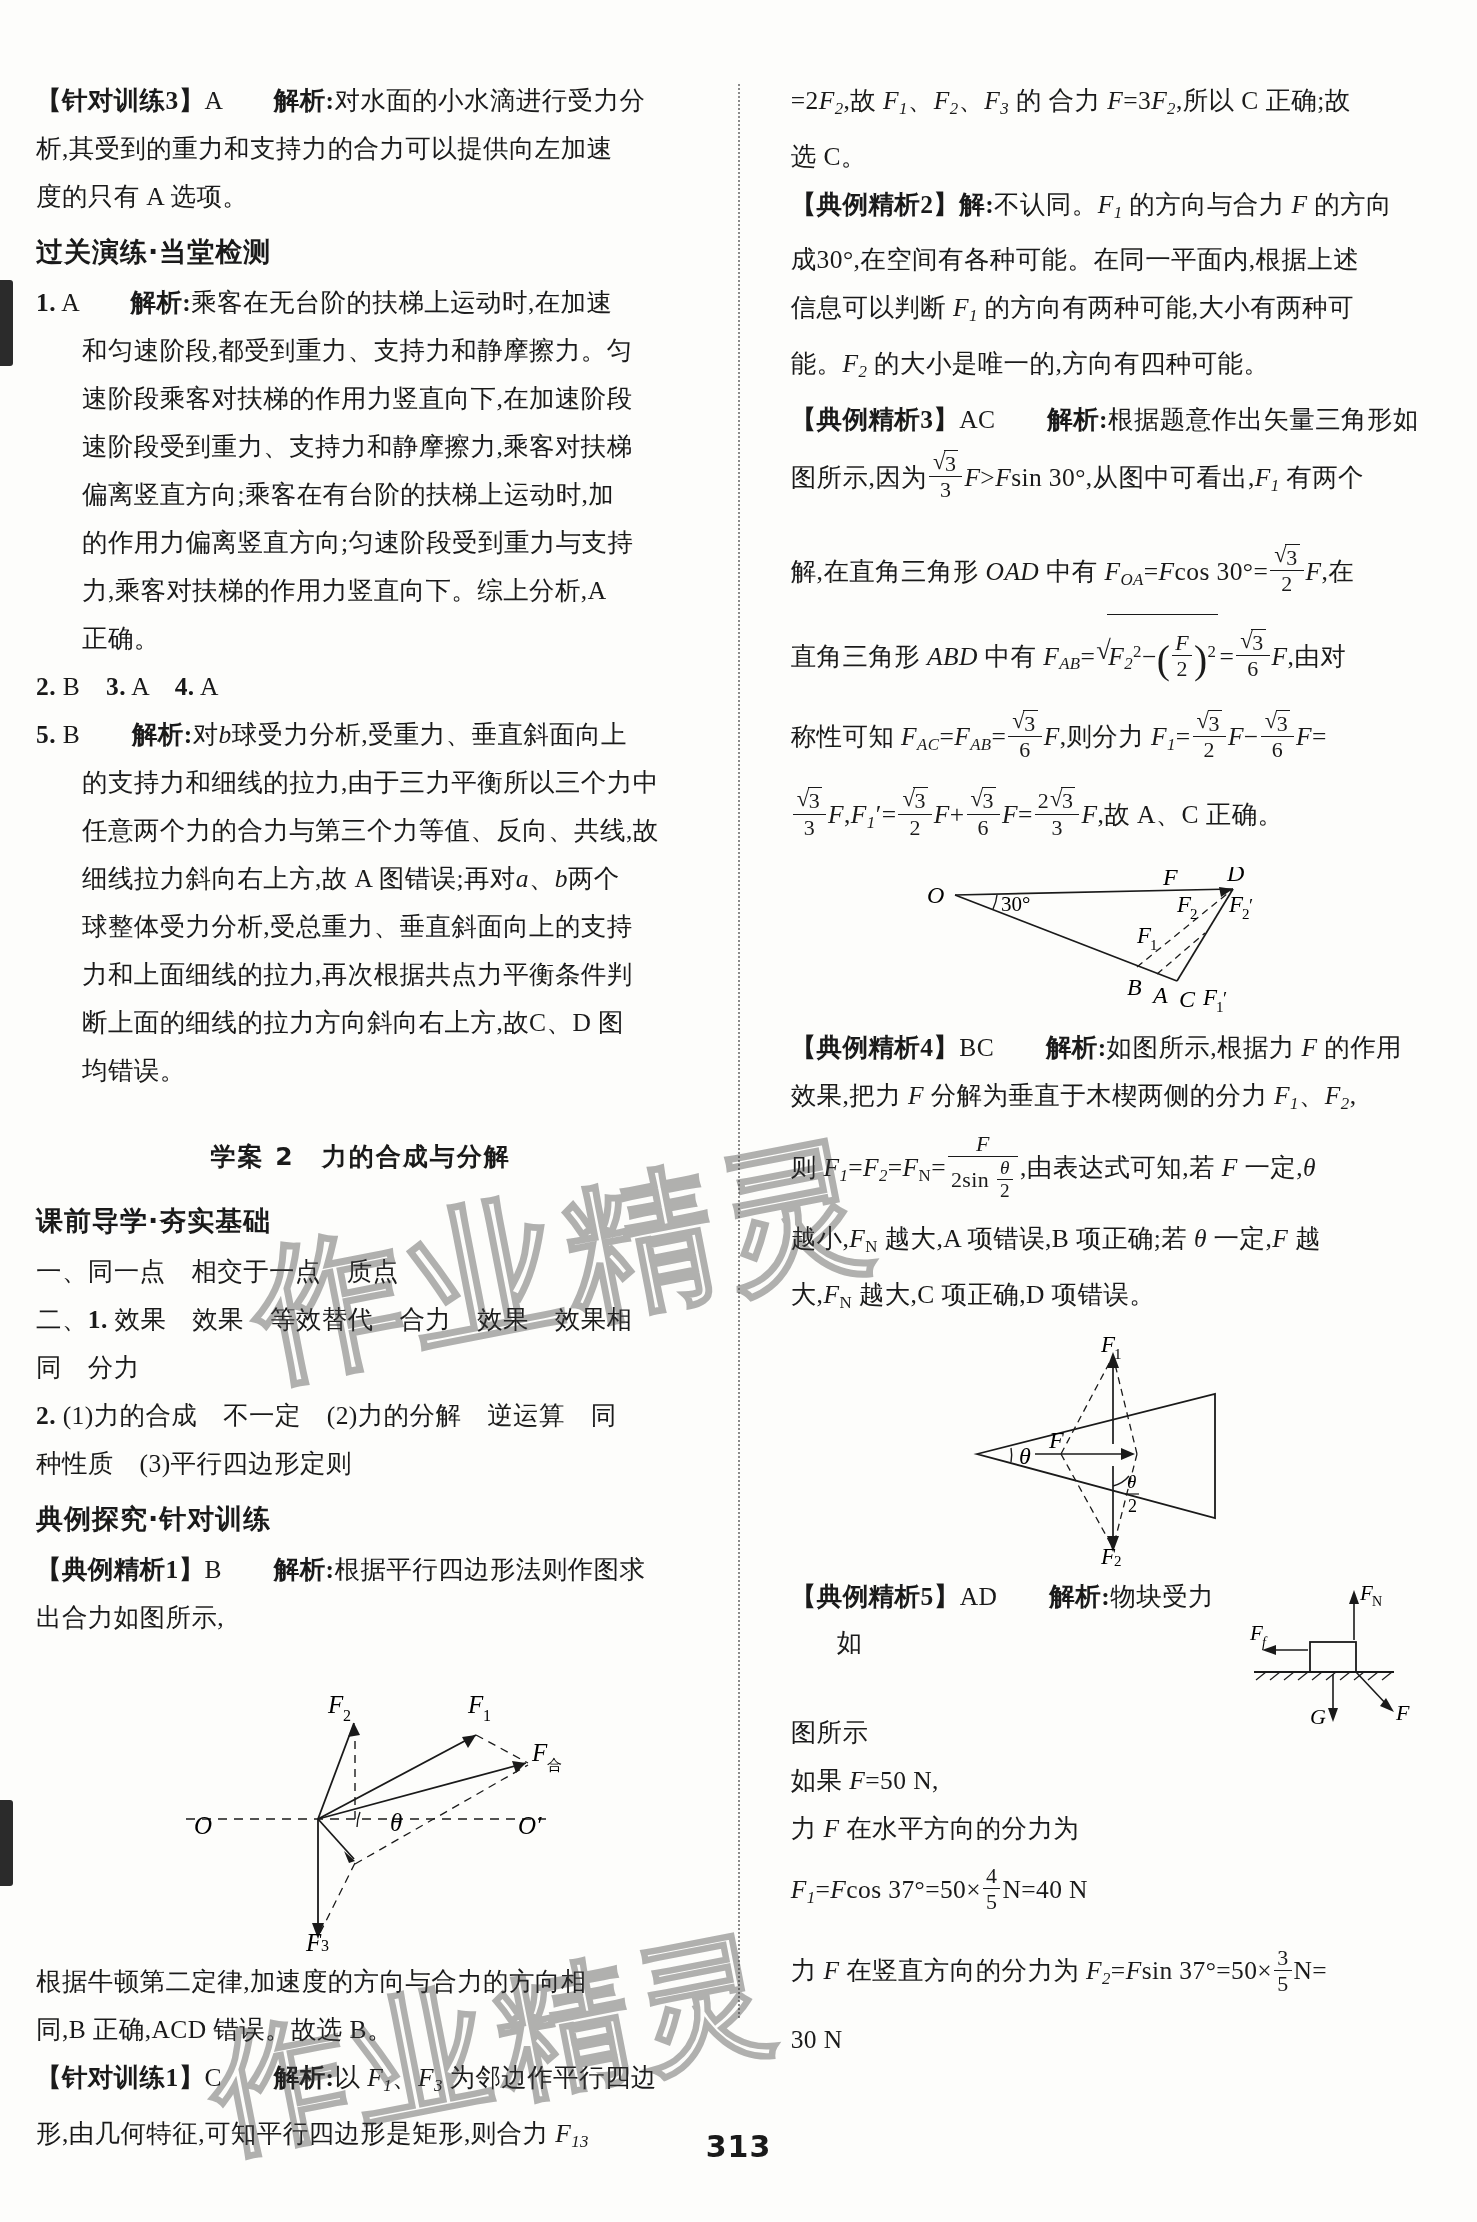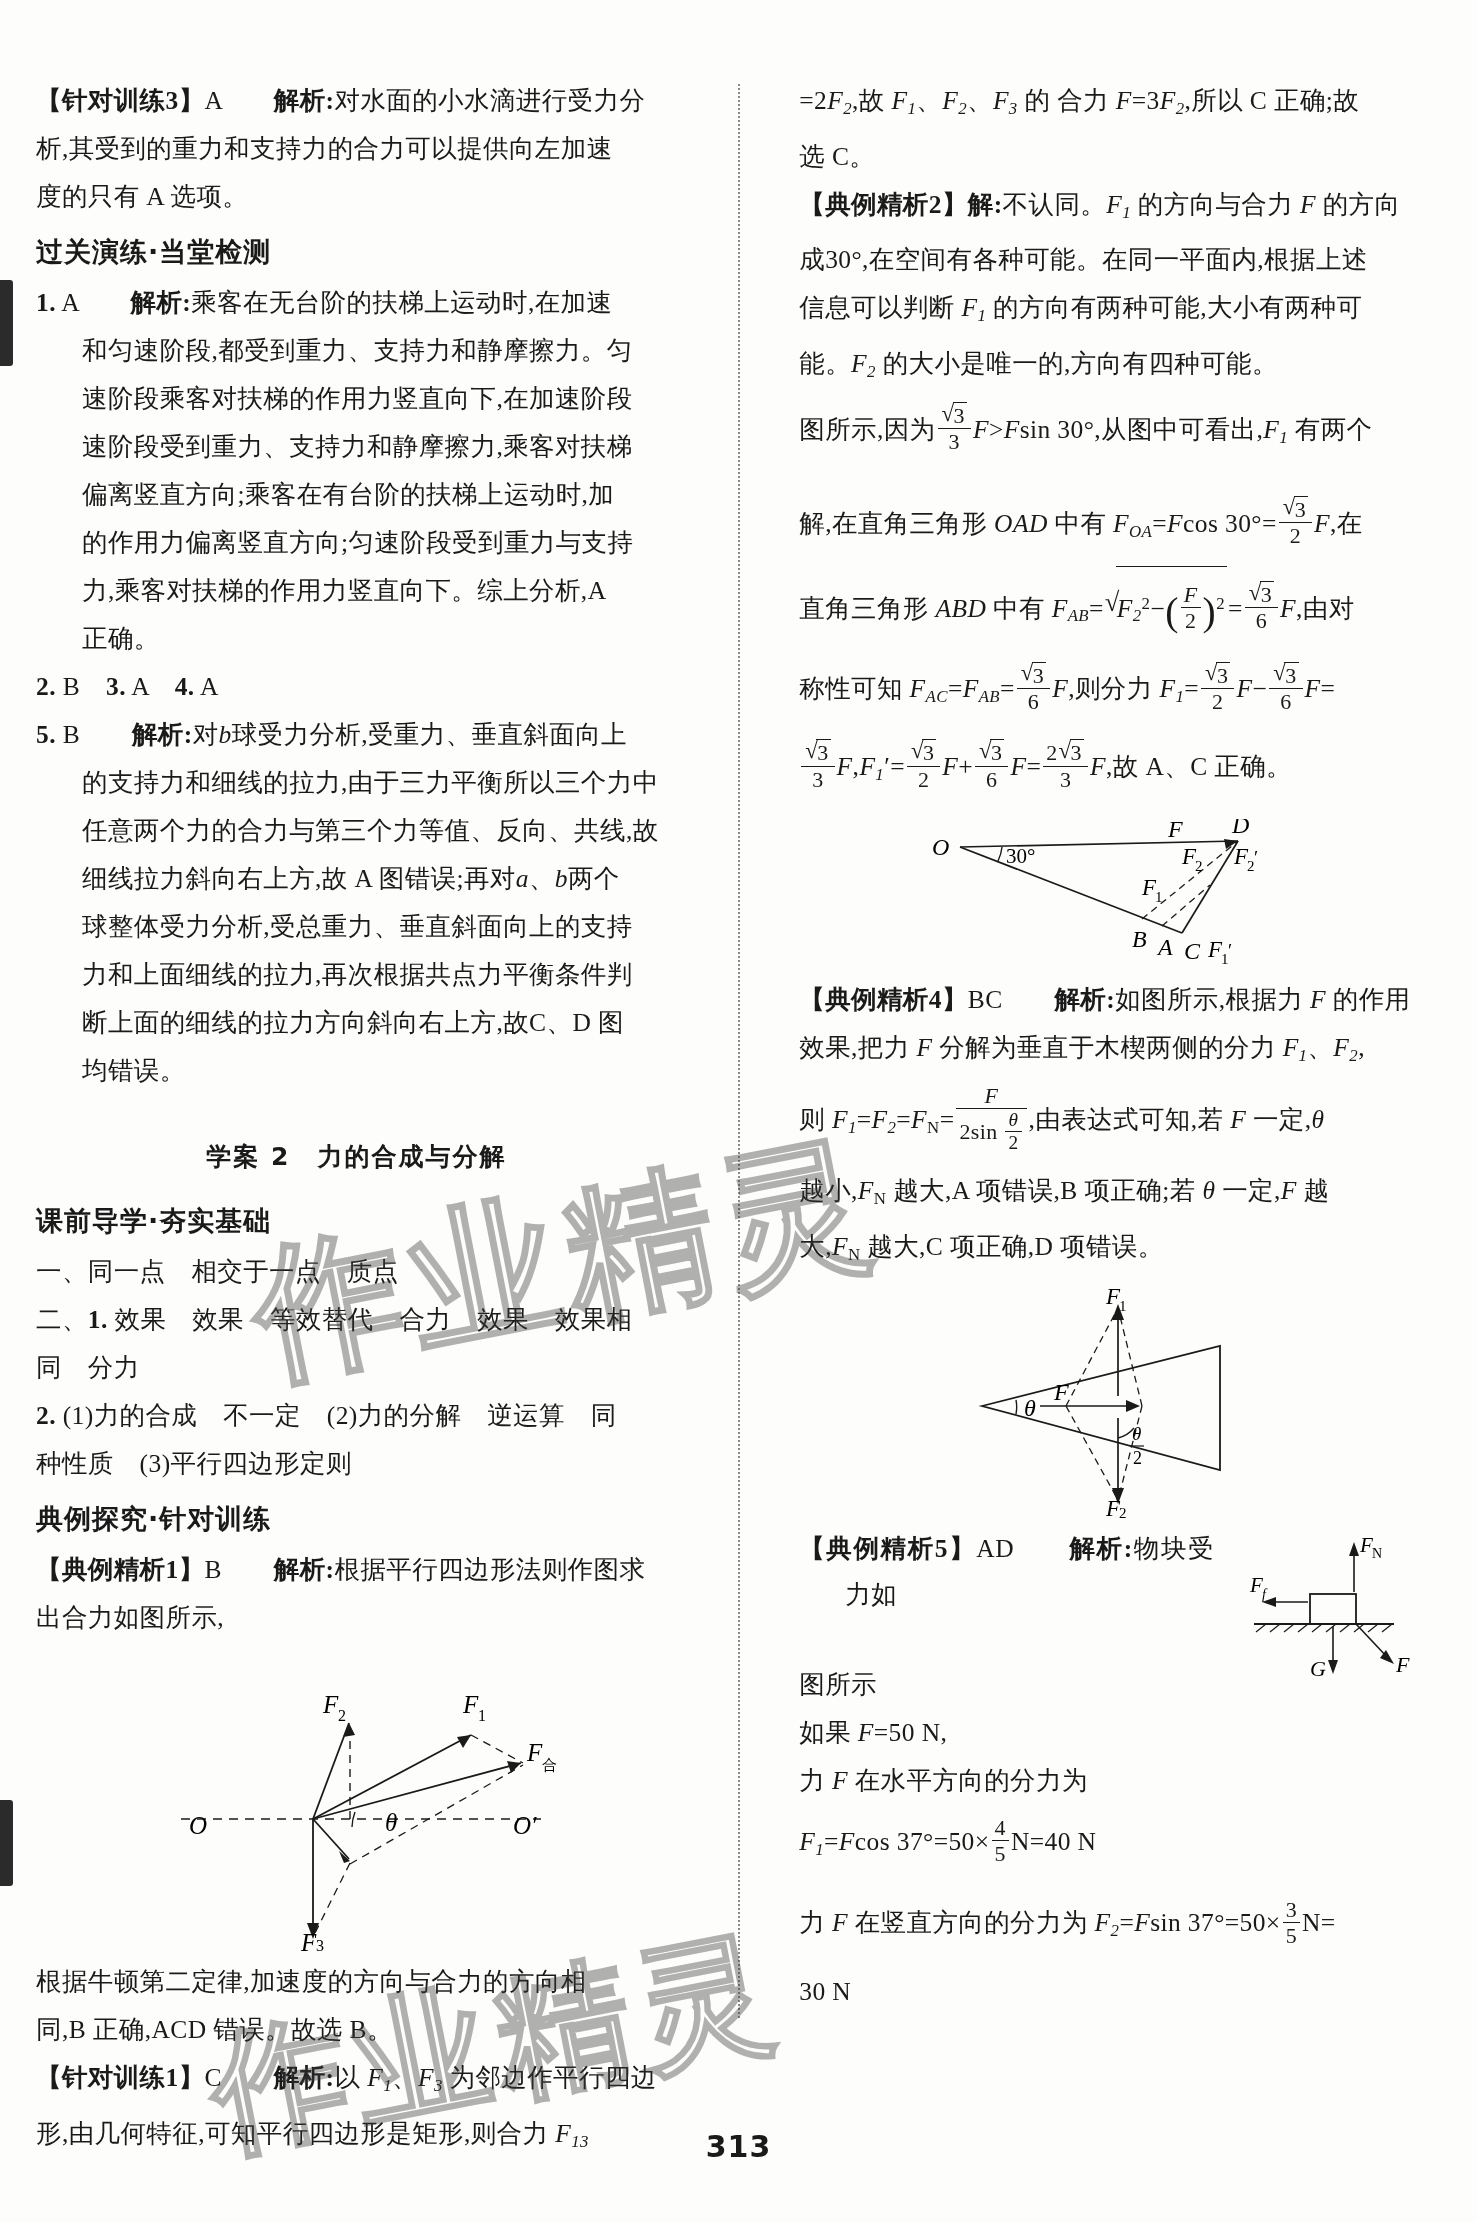--- a/index.html
+++ b/index.html
@@ -29,21 +29,21 @@
     border-radius: 0 3px 3px 0;
   }
   
   .columns {
     position: absolute;
     left: 28px;
     top: 78px;
     width: 1420px;
     height: 2060px;
     display: flex;
-    gap: 17px;
+    gap: 8px;
   }
   .col {
     width: 672px;
     position: relative;
     padding: 0 8px;
   }
   .col-divider {
     width: 76px;
     position: relative;
   }
@@ -273,20 +273,21 @@
     <div class="col">
 
       <p class="t kai">=2<span class="mi">F</span><sub>2</sub>,故 <span class="mi">F</span><sub>1</sub>、<span class="mi">F</span><sub>2</sub>、<span class="mi">F</span><sub>3</sub> 的 合力 <span class="mi">F</span>=3<span class="mi">F</span><sub>2</sub>,所以 C 正确;故</p>
       <p class="t kai">选 C。</p>
 
       <p class="t hang"><span class="b">【典例精析2】解:</span>不认同。<span class="mi">F</span><sub>1</sub> 的方向与合力 <span class="mi">F</span> 的方向</p>
       <p class="t">成30°,在空间有各种可能。在同一平面内,根据上述</p>
       <p class="t">信息可以判断 <span class="mi">F</span><sub>1</sub> 的方向有两种可能,大小有两种可</p>
       <p class="t">能。<span class="mi">F</span><sub>2</sub> 的大小是唯一的,方向有四种可能。</p>
 
+      <p class="t hang kai"><span class="b">【典例精析3】</span>AC　　<span class="b">解析:</span>根据题意作出矢量三角形如</p>
 
       <p class="t kai" style="line-height:66px;">图所示,因为<span class="frac"><span class="num"><span class="sqrt"><span class="rad">3</span></span></span><span class="den">3</span></span><span class="mi">F</span>&gt;<span class="mi">F</span>sin 30°,从图中可看出,<span class="mi">F</span><sub>1</sub> 有两个</p>
 
       <p class="t kai" style="line-height:66px;margin-top:20px;">解,在直角三角形 <span class="mi">OAD</span> 中有 <span class="mi">F</span><sub>OA</sub>=<span class="mi">F</span>cos 30°=<span class="frac"><span class="num"><span class="sqrt"><span class="rad">3</span></span></span><span class="den">2</span></span><span class="mi">F</span>,在</p>
 
       <p class="t kai" style="line-height:74px;">直角三角形 <span class="mi">ABD</span> 中有 <span class="mi">F</span><sub>AB</sub>=<span class="sqrt"><span class="rad"><span class="mi">F</span><sub>2</sub><sup>2</sup>−<span class="big-paren">(</span><span class="frac"><span class="num"><span class="mi">F</span></span><span class="den">2</span></span><span class="big-paren">)</span><sup>2</sup></span></span>=<span class="frac"><span class="num"><span class="sqrt"><span class="rad">3</span></span></span><span class="den">6</span></span><span class="mi">F</span>,由对</p>
 
       <p class="t kai" style="line-height:68px;">称性可知 <span class="mi">F</span><sub>AC</sub>=<span class="mi">F</span><sub>AB</sub>=<span class="frac"><span class="num"><span class="sqrt"><span class="rad">3</span></span></span><span class="den">6</span></span><span class="mi">F</span>,则分力 <span class="mi">F</span><sub>1</sub>=<span class="frac"><span class="num"><span class="sqrt"><span class="rad">3</span></span></span><span class="den">2</span></span><span class="mi">F</span>−<span class="frac"><span class="num"><span class="sqrt"><span class="rad">3</span></span></span><span class="den">6</span></span><span class="mi">F</span>=</p>
 
       <p class="t kai" style="line-height:68px;"><span class="frac"><span class="num"><span class="sqrt"><span class="rad">3</span></span></span><span class="den">3</span></span><span class="mi">F</span>,<span class="mi">F</span><sub>1</sub>′=<span class="frac"><span class="num"><span class="sqrt"><span class="rad">3</span></span></span><span class="den">2</span></span><span class="mi">F</span>+<span class="frac"><span class="num"><span class="sqrt"><span class="rad">3</span></span></span><span class="den">6</span></span><span class="mi">F</span>=<span class="frac"><span class="num">2<span class="sqrt"><span class="rad">3</span></span></span><span class="den">3</span></span><span class="mi">F</span>,故 A、C 正确。</p>

